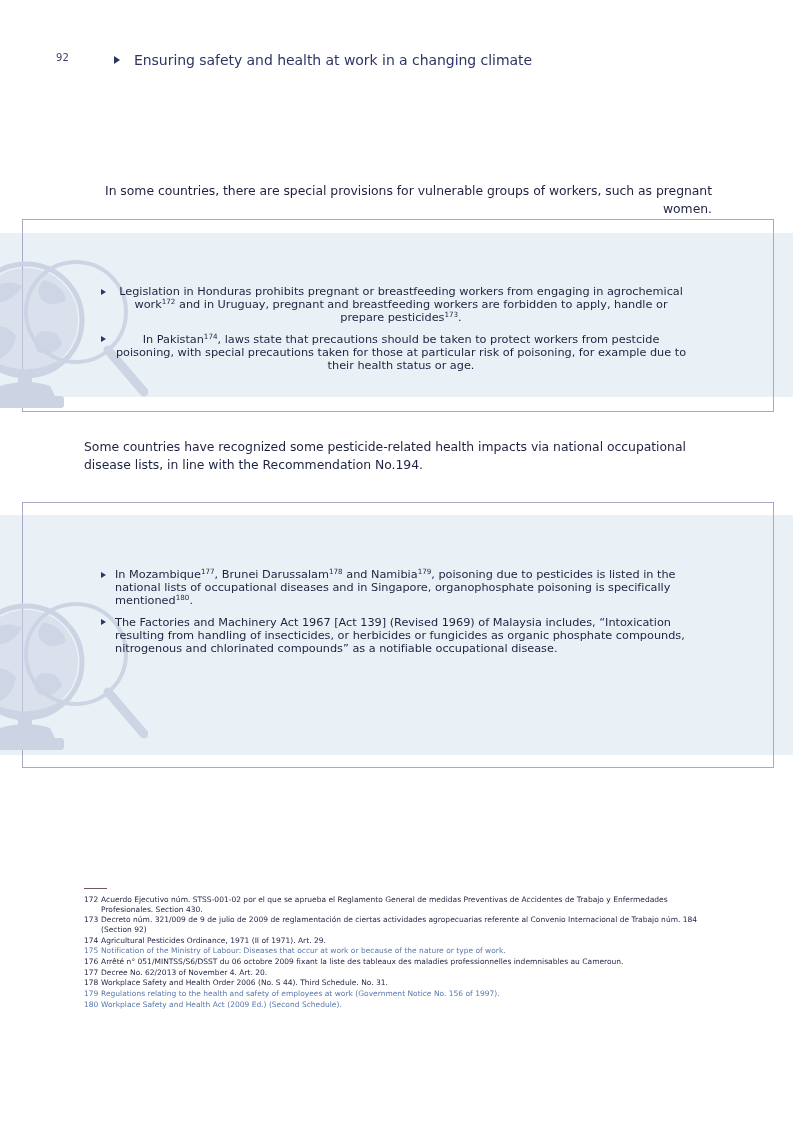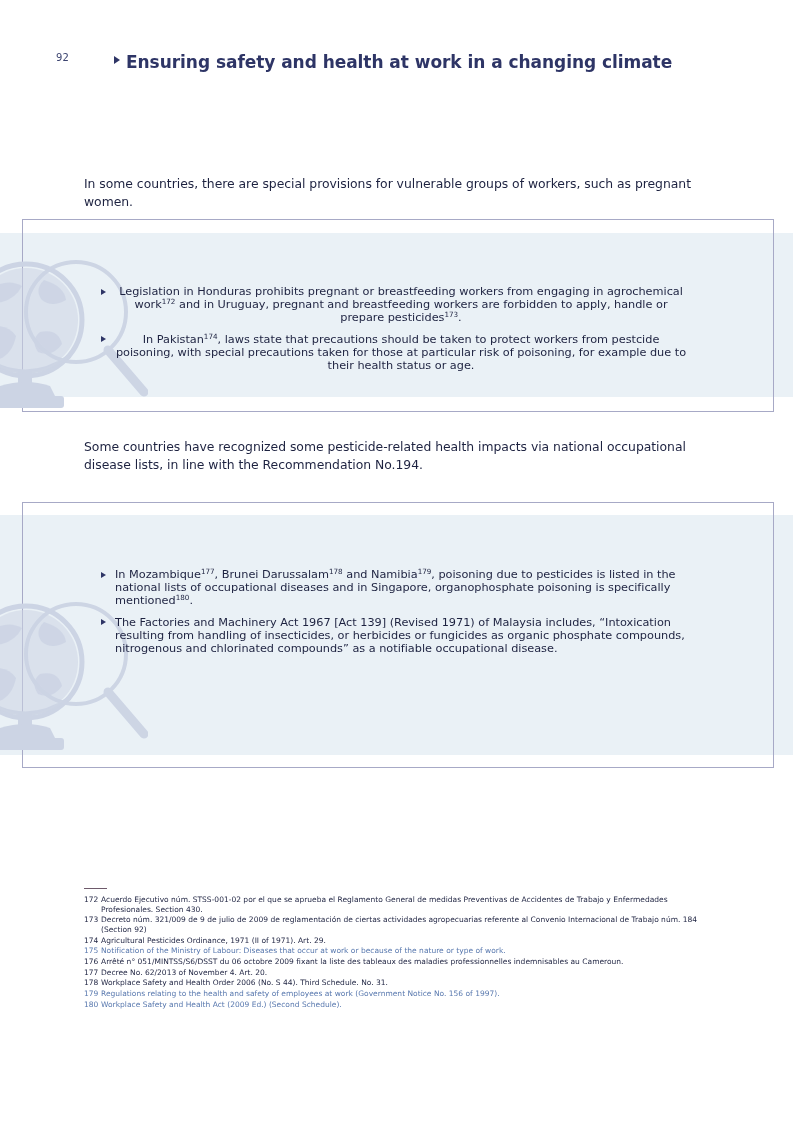--- a/index.html
+++ b/index.html
@@ -37,39 +37,39 @@
     left: 114px;
     top: 3.5px;
     width: 0;
     height: 0;
     border-left: 6px solid #2e3566;
     border-top: 4px solid transparent;
     border-bottom: 4px solid transparent;
   }
   .header-title {
     position: absolute;
-    left: 126px;
+    left: 134px;
     top: 0;
-    font-size: 17px;
-    font-weight: bold;
+    font-size: 14px;
+    font-weight: normal;
     color: #2e3566;
     letter-spacing: -0.05px;
   }
 
   
   .para {
     position: absolute;
     left: 84px;
     width: 628px;
     font-size: 12.4px;
     line-height: 17.5px;
     color: #1d2240;
     letter-spacing: -0.03px;
   }
-  #para-1 { top: 175px; }
+  #para-1 { top: 182px; text-align: right; }
   #para-2 { top: 438px; }
 
   
   .callout {
     position: absolute;
     left: 22px;
     width: 752px;
     border: 1px solid #a7a9c6;
     box-sizing: border-box;
     background: transparent;
@@ -230,21 +230,21 @@
     </g>
     <g fill="none" stroke="#ccd4e4" stroke-width="4" opacity="0.95">
       <path d="M30 96 q46 34 92 2"></path>
       <circle cx="128" cy="54" r="50"></circle>
       <path d="M160 92 L196 134" stroke-width="9" stroke-linecap="round"></path>
     </g>
   </svg>
 </div>
 <div class="bullet-list" id="bullets-2">
     <div class="bullet-item">In Mozambique<sup>177</sup>, Brunei Darussalam<sup>178</sup> and Namibia<sup>179</sup>, poisoning due to pesticides is listed in the national lists of occupational diseases and in Singapore, organophosphate poisoning is specifically mentioned<sup>180</sup>.</div>
-    <div class="bullet-item">The Factories and Machinery Act 1967 [Act 139] (Revised 1971) of Malaysia includes, “Intoxication resulting from handling of insecticides, or herbicides or fungicides as organic phosphate compounds, nitrogenous and chlorinated compounds” as a notifiable occupational disease.</div>
+    <div class="bullet-item">The Factories and Machinery Act 1967 [Act 139] (Revised 1969) of Malaysia includes, “Intoxication resulting from handling of insecticides, or herbicides or fungicides as organic phosphate compounds, nitrogenous and chlorinated compounds” as a notifiable occupational disease.</div>
   </div>
 
 <div class="footnote-rule"></div>
 <div class="footnotes">
     <div class="footnote"><span class="fn-num">172</span><span class="fn-text">Acuerdo Ejecutivo núm. STSS-001-02 por el que se aprueba el Reglamento General de medidas Preventivas de Accidentes de Trabajo y Enfermedades Profesionales. Section 430.</span></div>
     <div class="footnote"><span class="fn-num">173</span><span class="fn-text">Decreto núm. 321/009 de 9 de julio de 2009 de reglamentación de ciertas actividades agropecuarias referente al Convenio Internacional de Trabajo núm. 184 (Section 92)</span></div>
     <div class="footnote"><span class="fn-num">174</span><span class="fn-text">Agricultural Pesticides Ordinance, 1971 (II of 1971). Art. 29.</span></div>
     <div class="footnote is-link"><span class="fn-num">175</span><span class="fn-text">Notification of the Ministry of Labour: Diseases that occur at work or because of the nature or type of work.</span></div>
     <div class="footnote"><span class="fn-num">176</span><span class="fn-text">Arrêté n° 051/MINTSS/S6/DSST du 06 octobre 2009 fixant la liste des tableaux des maladies professionnelles indemnisables au Cameroun.</span></div>
     <div class="footnote"><span class="fn-num">177</span><span class="fn-text">Decree No. 62/2013 of November 4. Art. 20.</span></div>

